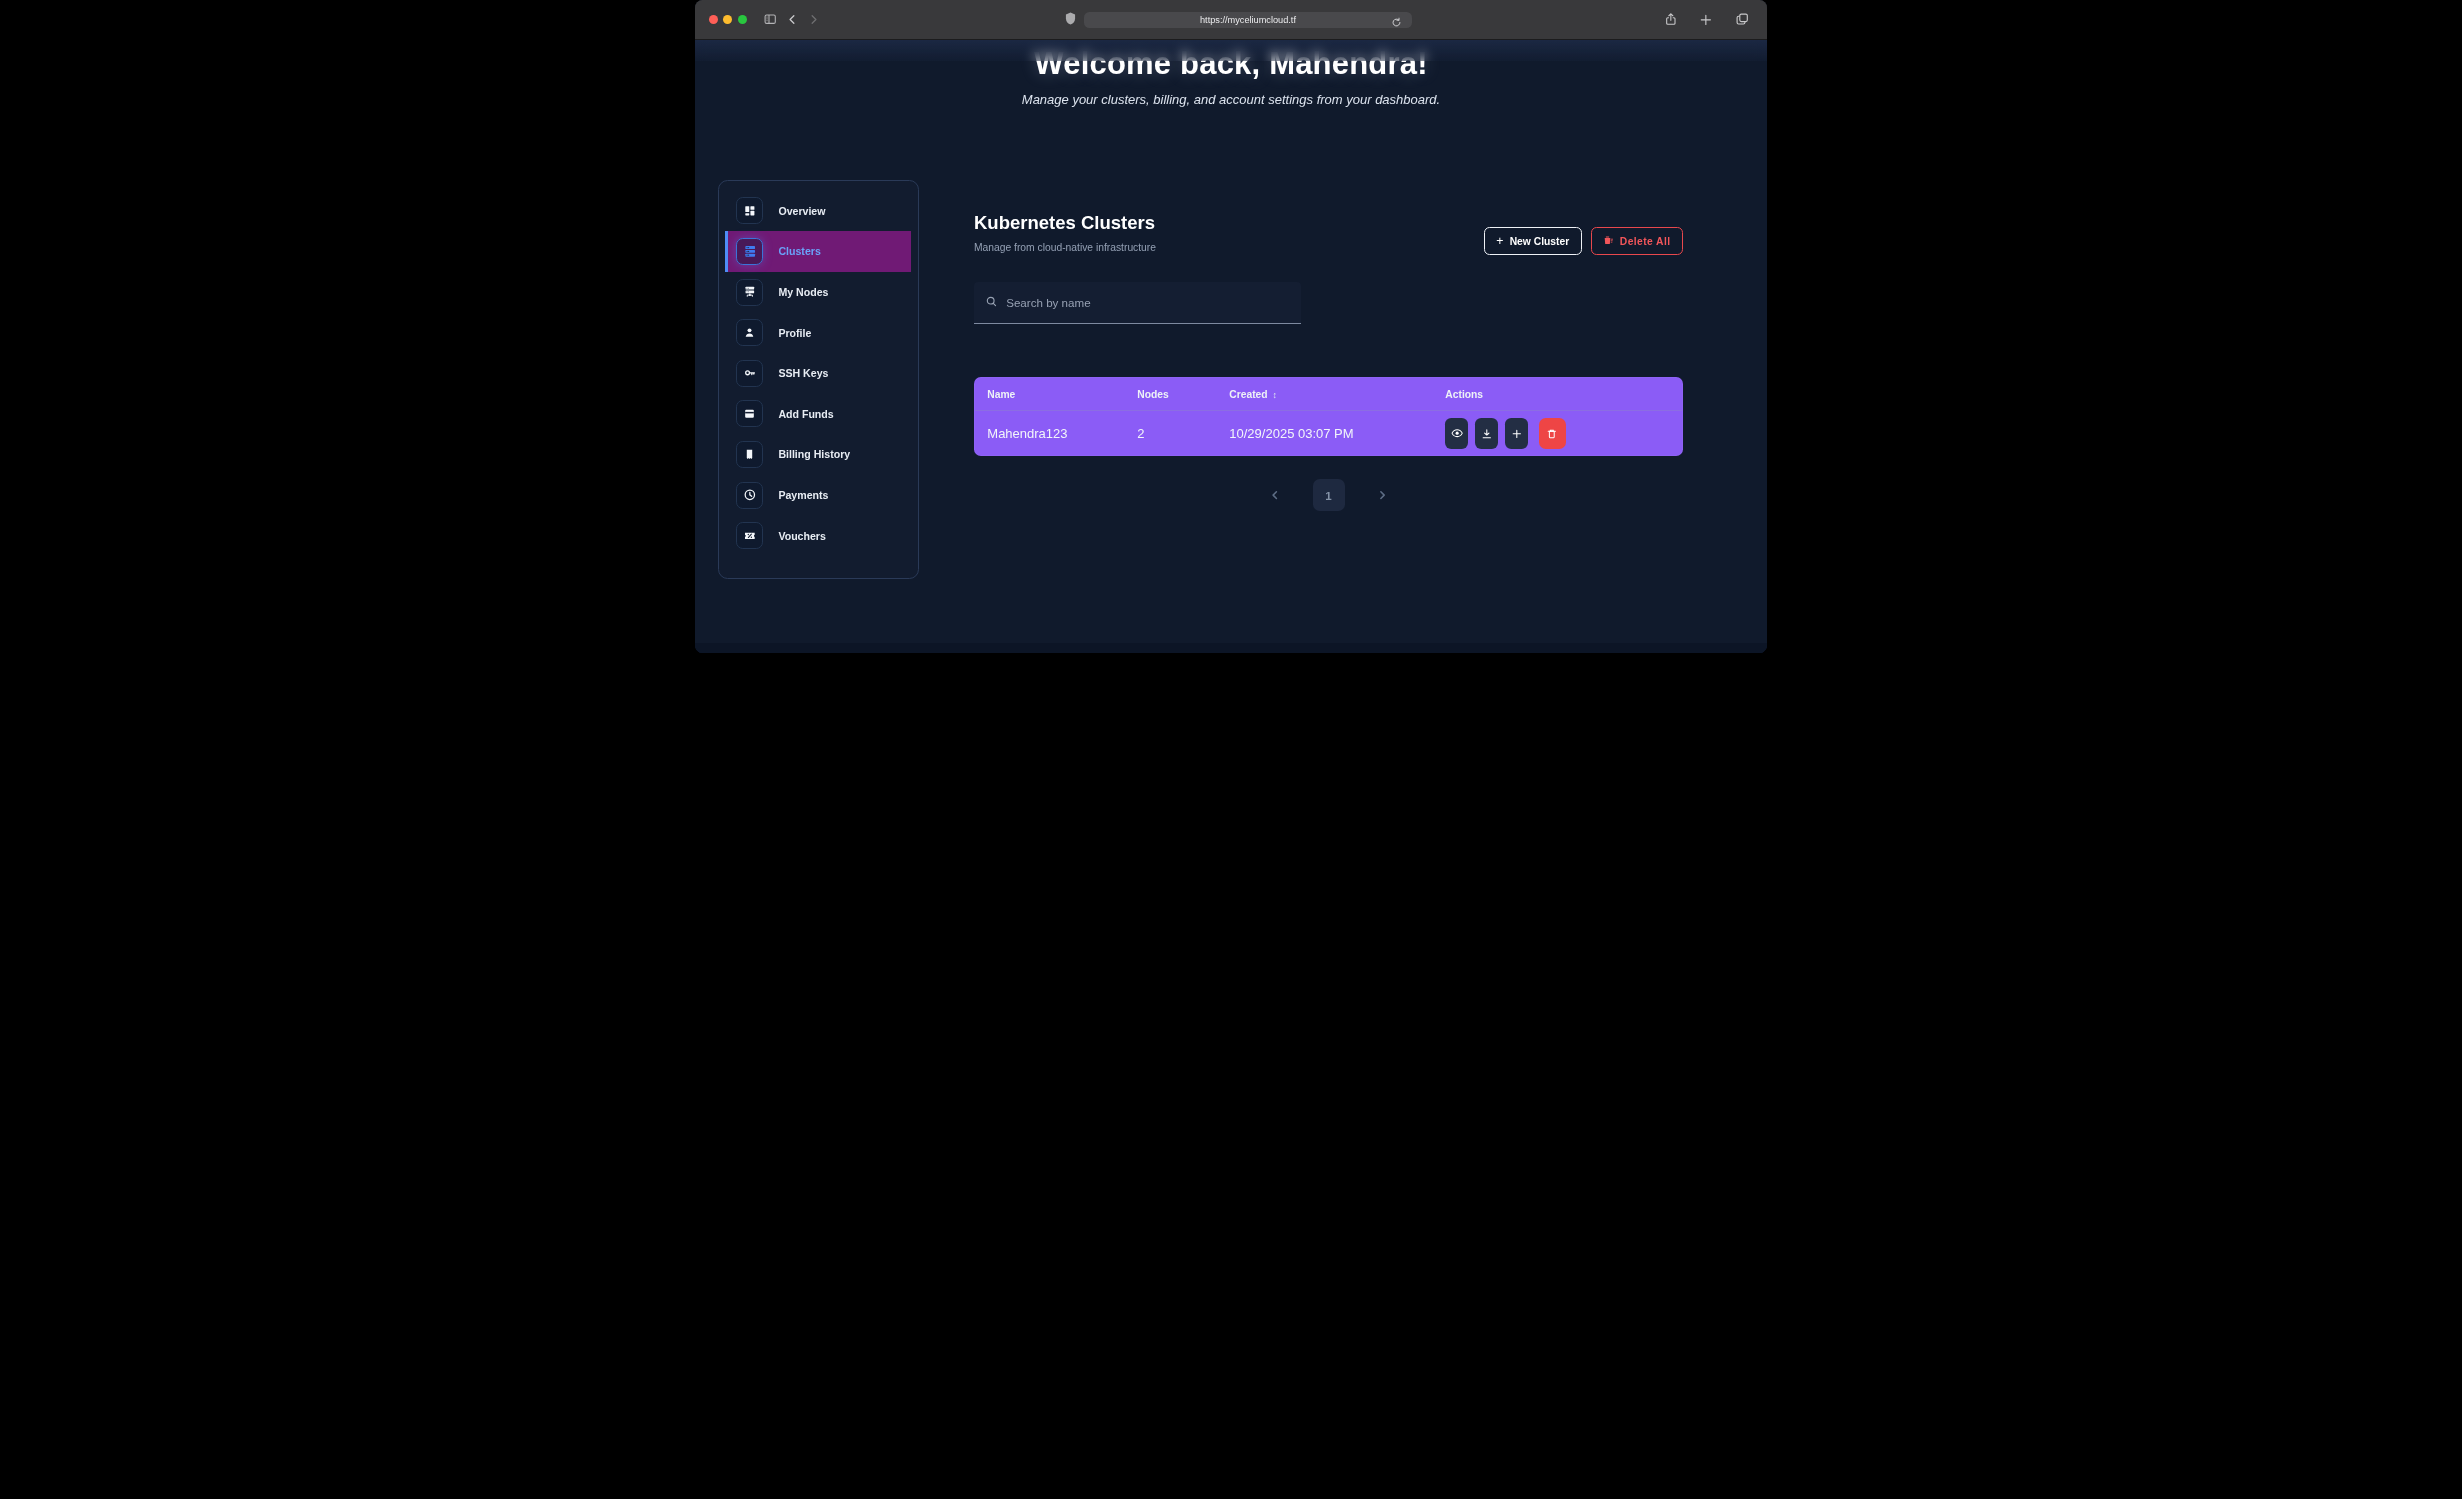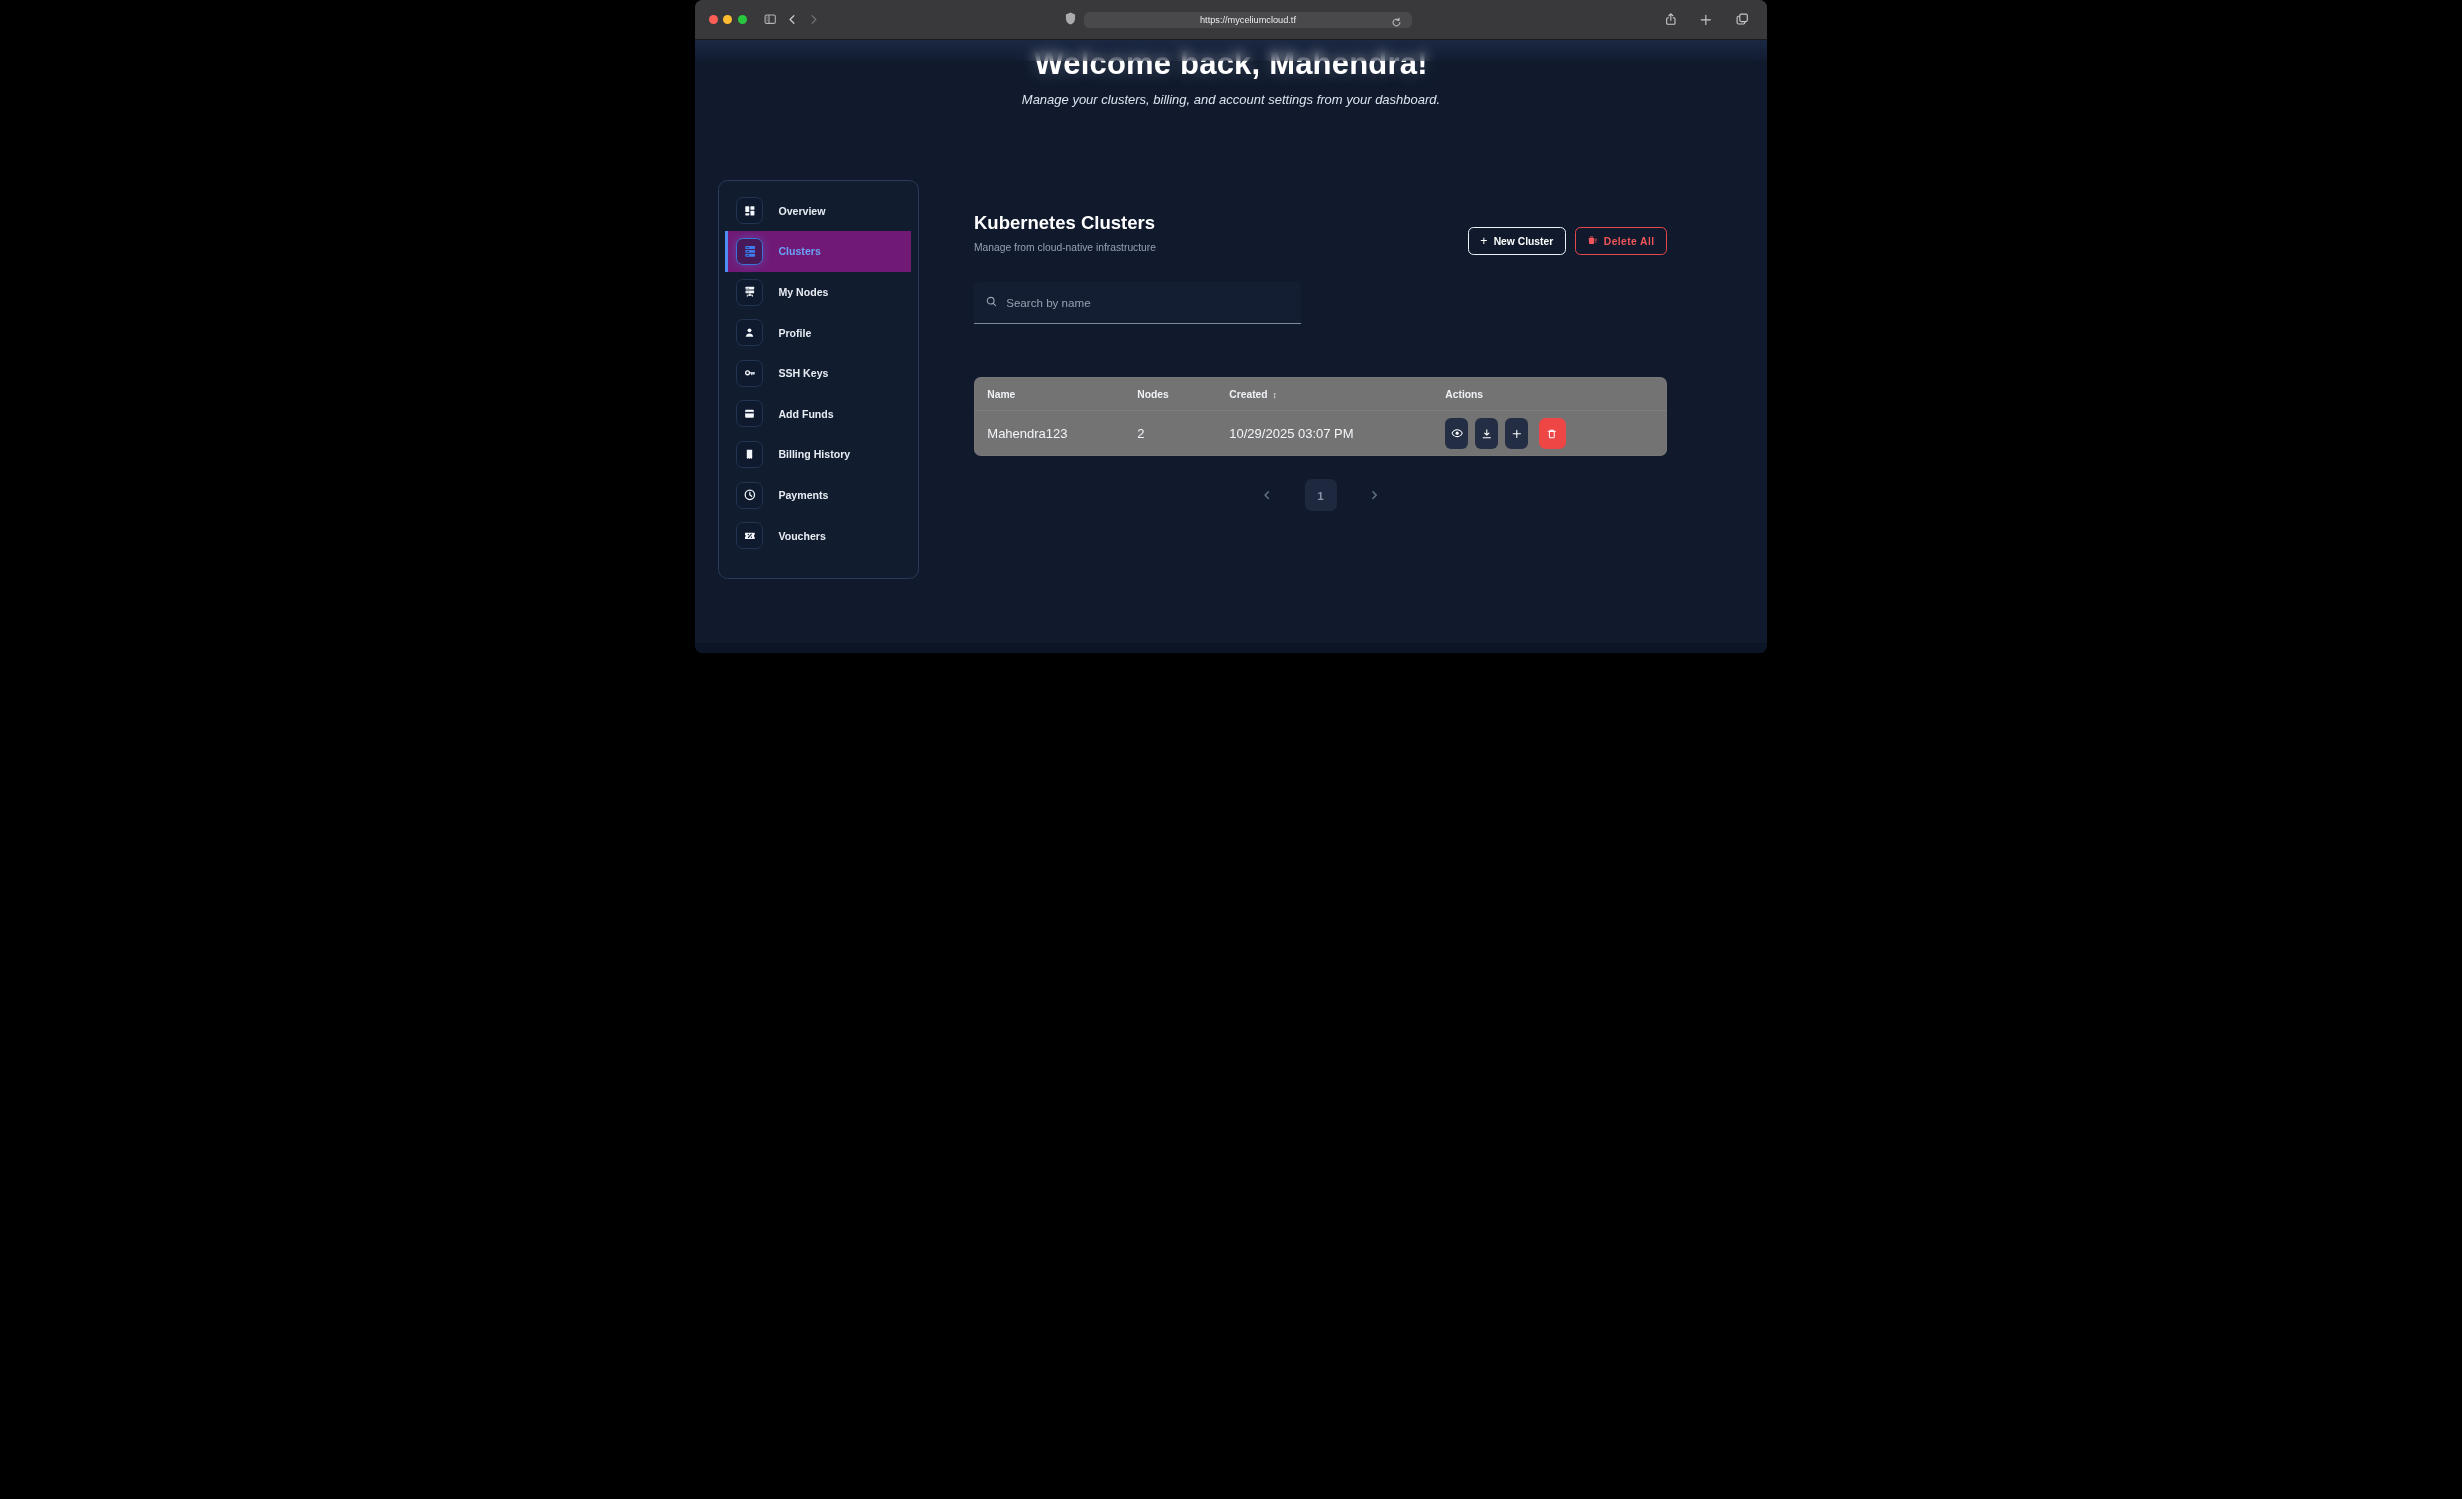--- a/index.html
+++ b/index.html
@@ -43,21 +43,21 @@
            padding:6.8px 8.2px 6.8px 11px; cursor:pointer; }
   .nav li.active{ background:#701a75; }
   .nav li.active::before{ content:""; position:absolute; left:0; top:0; bottom:0; width:2.7px; background:#4f8df7;}
   .tile{ width:27px; height:27px; flex:0 0 27px; border:0.7px solid #223450; border-radius:6.8px;
          display:grid; place-items:center; background:rgba(13,24,44,.4);}
   .active .tile{ border-color:#3b74d8; box-shadow:0 0 9.6px rgba(79,141,247,.35);}
   .nav .lbl{ font-size:10.6px; font-weight:600; color:#e8edf4; }
   .active .lbl{ color:#6aa3f9; }
 
   
-  .main{ position:absolute; left:279px; right:100px; top:172px; }
+  .main{ position:absolute; left:279px; right:84px; top:172px; }
   .mhead{ display:flex; justify-content:space-between; align-items:flex-start;}
   .mhead h2{ font-size:18.5px; font-weight:800; color:#fff;}
   .mhead .sub{ margin-top:7.5px; font-size:10.3px; color:#94a0b4;}
   .hbtns{ display:flex; gap:9px; margin-top:15px;}
   .btn{ display:flex; align-items:center; gap:6.2px; background:transparent; border-radius:5.5px;
         padding:6.2px 11.6px; font-size:10.3px; font-weight:700; cursor:pointer;
         font-family:"Liberation Sans",sans-serif;}
   .btn-new{ border:1px solid #eef1f6; color:#fff;}
   .btn-new .plus{ font-size:12.3px; font-weight:400;}
   .btn-danger{ border:1px solid #e8484d; color:#f2565a; letter-spacing:0.4px;}
@@ -66,21 +66,21 @@
   .field{ background:#141e32; border-radius:4.1px 4.1px 0 0; border-bottom:1.4px solid #7e8aa0; height:42px;}
   .search{ flex:0 0 327px; display:flex; align-items:center; gap:8.2px; padding:0 11px;}
   .search input{ flex:1; background:transparent; border:none; outline:none; color:#e7ecf3;
                  font-size:11.6px; font-family:"Liberation Sans",sans-serif;}
   .search input::placeholder{ color:#97a1b3;}
   .sort{ flex:1; position:relative; padding:6.8px 11px; cursor:pointer;}
   .sort .slab{ font-size:8.5px; color:#98a7bd;}
   .sort .sval{ margin-top:4.1px; font-size:11.6px; color:#fff;}
   .sort .caret{ position:absolute; right:13px; top:15.7px; font-size:7.5px; color:#ccd3dd;}
 
-  .tcard{ margin-top:53px; background:#737373; border-radius:6.8px; overflow:hidden;
+  .tcard{ margin-top:53px; background:#8b5cf6; border-radius:6.8px; overflow:hidden;
           border:0.7px solid rgba(255,255,255,.04);}
   .trow{ display:grid; grid-template-columns:150px 92px 216px 1fr; align-items:center; padding:0 12.3px;}
   .thead{ height:33px; font-size:10.3px; font-weight:700; color:#eef2f7;
           border-bottom:0.7px solid rgba(142,154,175,.28);}
   .thead .sorticon{ font-size:9px; margin-left:4.8px; color:#dfe5ee;}
   .tbody{ height:44px; font-size:13px; font-weight:400; color:#f2f5fa;}
   .acts{ display:flex; align-items:center; gap:6.8px;}
   .abtn{ width:23px; height:31px; border:none; border-radius:6.2px; background:#232e44;
          display:grid; place-items:center; cursor:pointer;}
   .abtn-danger{ width:27px; border-radius:6.8px; background:#ee4545; margin-left:4.1px;}

